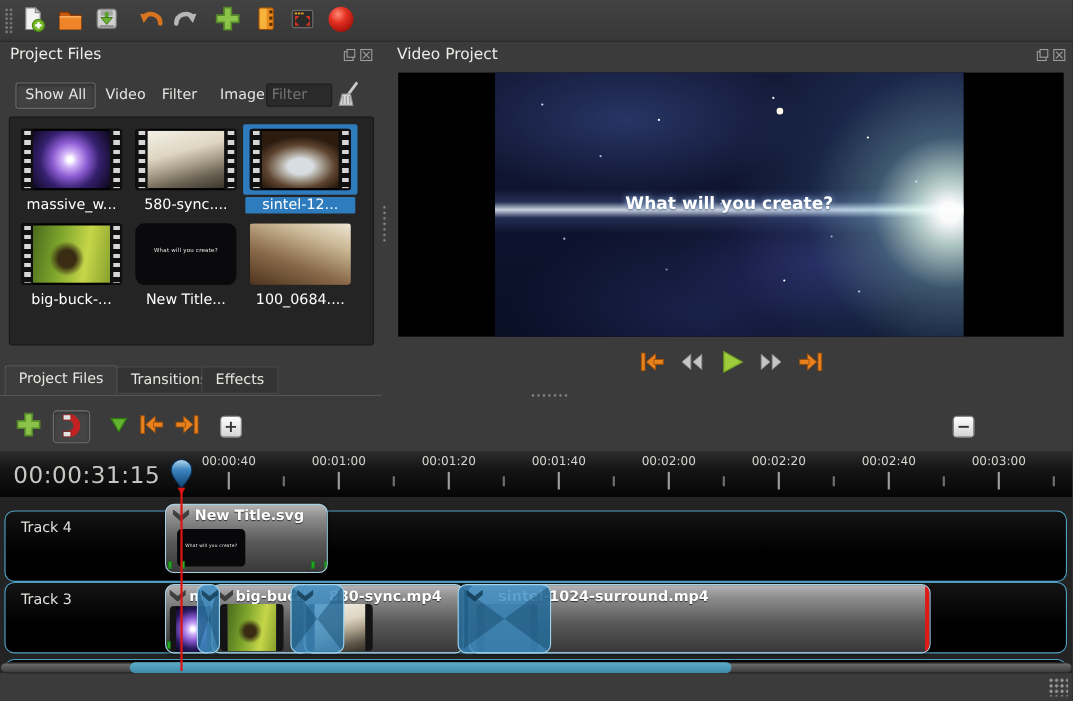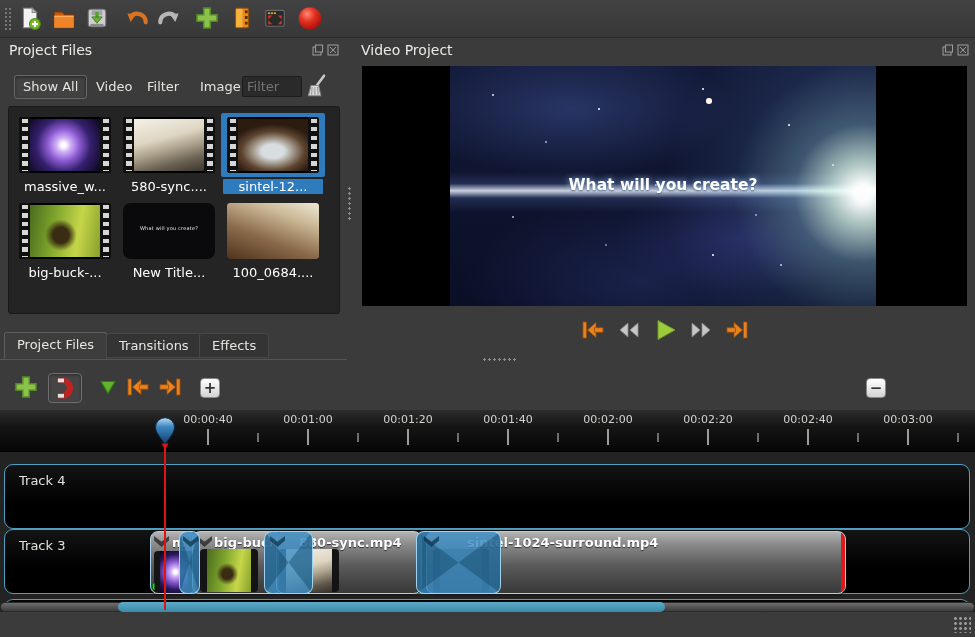--- a/index.html
+++ b/index.html
@@ -313,21 +313,21 @@
     <div class="file-item" style="left:214px;top:96px">
       <div class="file-thumb plain">
         <div class="thumb-img" style="background:linear-gradient(200deg,#efe8d6 0%,#cab795 28%,#8a6a4a 62%,#4e331d 100%);"></div>
       </div>
       <div class="file-label">100_0684....</div>
     </div>
   </div>
 
   <div class="abs tab active" style="left:4px">Project Files</div>
   <div class="abs tab" style="left:106px">Transitions</div>
-  <div class="abs tab" style="left:199px">Effects</div>
+  <div class="abs tab" style="left:183px">Effects</div>
   <div class="abs tabline"></div>
 
   <div class="abs dots-v" style="left:347px;top:186px;width:6px;height:34px"></div>
 
   <div class="abs panel-header" style="left:352px;width:623px">
     <span class="panel-title">Video Project</span>
     <span style="flex:1"></span>
     <span class="dockbtn"><svg width="12" height="12" viewBox="0 0 12 12">
           <rect x="1" y="3" width="8" height="8" fill="none" stroke="#b0b0b0"></rect>
           <rect x="3.5" y="1" width="7" height="7" fill="#3b3b3b" stroke="#b0b0b0"></rect>
@@ -417,20 +417,21 @@
         <span>+</span>
       </div>
 
     <div class="abs zoombox" style="left:866px">
         <span>−</span>
       </div>
 
   </div>
 
   <div class="abs ruler">
+    <div class="timecode">00:00:31:15</div>
     <div class="rlabel" style="left:208px">00:00:40</div>
     <div class="rlabel" style="left:308px">00:01:00</div>
     <div class="rlabel" style="left:408px">00:01:20</div>
     <div class="rlabel" style="left:508px">00:01:40</div>
     <div class="rlabel" style="left:608px">00:02:00</div>
     <div class="rlabel" style="left:708px">00:02:20</div>
     <div class="rlabel" style="left:808px">00:02:40</div>
     <div class="rlabel" style="left:908px">00:03:00</div>
     <div class="tick-major" style="left:207px"></div>
       <div class="tick-major" style="left:307px"></div>
@@ -449,20 +450,31 @@
     <div class="tick-minor" style="left:857px"></div>
       <div class="tick-minor" style="left:957px"></div>
   </div>
 
   <div class="abs tracks-area">
 
     <div class="track" style="top:12px">
       <div class="track-name">Track 4</div>
     </div>
 
+    <div class="clip" style="left:150px;top:6px;width:148px">
+      <span class="chev" style="left:6px;top:4px"></span>
+      <div class="clip-title" style="left:26px">New Title.svg</div>
+      <div class="clip-thumb" style="left:10px;top:22px;width:62px;height:34px;background:#08080a">
+        <div class="tinytext" style="font-size:4px">What will you create?</div>
+      </div>
+      <span class="kf" style="left:2px"></span>
+      <span class="kf" style="left:14px"></span>
+      <span class="kf" style="left:132px"></span>
+      <span class="kf" style="left:144px"></span>
+    </div>
 
     <div class="track" style="top:77px">
       <div class="track-name">Track 3</div>
     </div>
 
     <div class="clip" style="left:150px;top:79px;width:46px">
       <span class="chev" style="left:3px;top:4px"></span>
       <div class="clip-title" style="left:21px">m</div>
       <div class="clip-thumb" style="left:3px;top:19px;width:40px;height:42px;background:radial-gradient(circle at 55% 50%,#ffffff 0 6%,#d0b0f8 18%,#8a5ad0 40%,#2a1860 68%,#06030f 100%);border-left:6px solid #141414;border-right:6px solid #141414"></div>
       <span class="kf" style="left:1px"></span>
@@ -473,21 +485,21 @@
       <div class="clip-title" style="left:21px">big-buck-</div>
       <div class="clip-thumb" style="left:7px;top:17px;width:58px;height:43px;background:radial-gradient(circle at 46% 58%,#3a2c12 0 15%,transparent 32%),linear-gradient(100deg,#4a6a1e 0%,#7fa62c 38%,#c6d649 70%,#87a02c 100%);border-left:7px solid #141414;border-right:7px solid #141414"></div>
     </div>
 
     <div class="clip" style="left:276px;top:79px;width:146px">
       <div class="clip-title" style="left:22px">880-sync.mp4</div>
       <div class="clip-thumb" style="left:2px;top:17px;width:60px;height:43px;background:linear-gradient(165deg,#f4f1e8 0%,#ded6c2 40%,#a99f8a 60%,#5e574a 82%,#35302a 100%);border-left:7px solid #141414;border-right:7px solid #141414"></div>
     </div>
 
     <div class="clip" style="left:426px;top:79px;width:420px">
-      <div class="clip-title" style="left:40px">sintel-1024-surround.mp4</div>
+      <div class="clip-title" style="left:26px">sintel-1024-surround.mp4</div>
       <div class="clip-thumb" style="left:6px;top:17px;width:56px;height:43px;background:linear-gradient(#4a4a4a,#2a2a2a);border-left:7px solid #141414;border-right:7px solid #141414"></div>
       <div class="clip-red-edge"></div>
     </div>
 
     <div class="transition" style="left:179px;top:79px;width:21px">
       <svg class="bowtie" viewBox="0 0 100 100" preserveAspectRatio="none">
           <polygon points="0,0 50,50 0,100"></polygon>
           <polygon points="100,0 50,50 100,100"></polygon>
         </svg>
       <span class="chev" style="left:3px;top:4px;background:#0f374f"></span>

